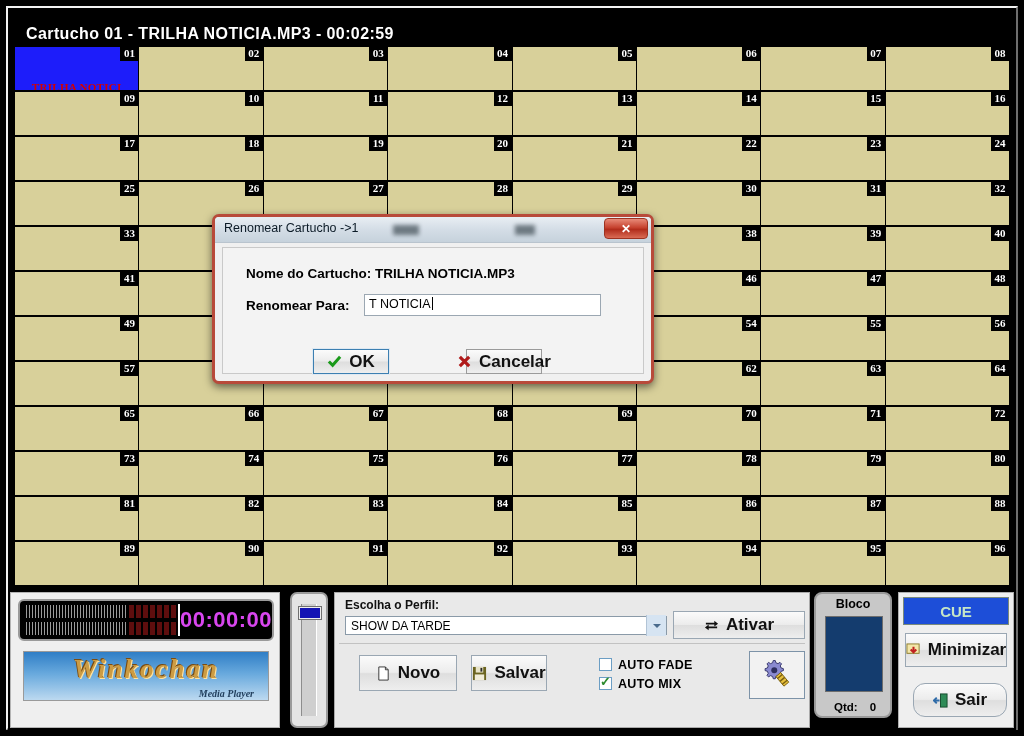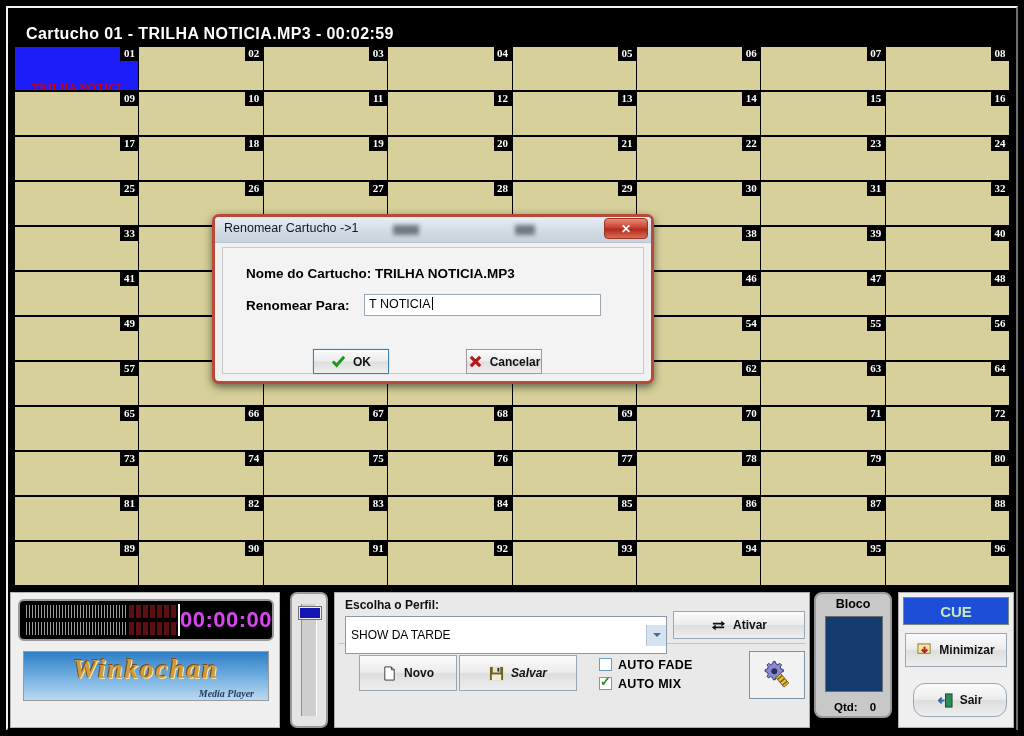--- a/index.html
+++ b/index.html
@@ -148,41 +148,41 @@
     background: #1414b4; border: 1px solid #ededed; outline: 1px solid #707070;
   }
 
   
   #panel-perfil { left: 326px; top: 2px; width: 476px; height: 136px;
                   background: #e9e9e9; border: 1px solid #aaa; }
   #perfil-top { position: absolute; left: 4px; top: 3px; width: 466px; height: 48px;
                 border-bottom: 1px solid #c2c2c2; }
   #perfil-label { font-size: 12px; font-weight: bold; color: #111; padding: 2px 0 0 6px; }
   #perfil-combo {
-    position: absolute; left: 6px; top: 20px; width: 322px; height: 38px;
+    position: absolute; left: 6px; top: 20px; width: 322px; height: 19px;
     background: #fff; border: 1px solid #8a9aa8;
     display: flex; align-items: center;
   }
   #perfil-value { font-size: 12px; color: #000; padding-left: 5px; flex: 1; }
   #perfil-arrow {
     width: 20px; height: 21px; background: #d6e4f2;
     border-left: 1px solid #b2c4d6;
     display: flex; align-items: center; justify-content: center;
     color: #4a6b8c; font-size: 9px;
   }
   .btn {
     background: linear-gradient(to bottom, #fbfbfb 0%, #ececec 48%, #dedede 52%, #eeeeee 100%);
     border: 1px solid #9aa7b3;
-    font-size: 12px; font-weight: bold; color: #111;
+    font-size: 17px; font-weight: bold; color: #111;
     display: flex; align-items: center; justify-content: center; gap: 7px;
     cursor: pointer;
   }
   #btn-ativar { position: absolute; left: 338px; top: 18px; width: 132px; height: 28px; }
   #btn-novo  { position: absolute; left: 12px;  top: 62px; width: 98px; height: 36px; margin-left: 12px; }
-  #btn-salvar{ position: absolute; left: 124px; top: 62px; width: 118px; height: 36px; font-style: italic; }
+  #btn-salvar{ position: absolute; left: 136px; top: 62px; width: 76px; height: 36px; }
   .chk-wrap { position: absolute; left: 264px; }
   .chk-row { display: flex; align-items: center; gap: 6px; height: 19px; }
   .chk-box {
     width: 13px; height: 13px; background: #fff;
     border: 1px solid #6c9ec4; position: relative;
   }
   .chk-box.on::after {
     content: "✓"; position: absolute; left: 0; top: -4px;
     font-size: 13px; color: #2d8b2d; font-weight: bold;
   }

